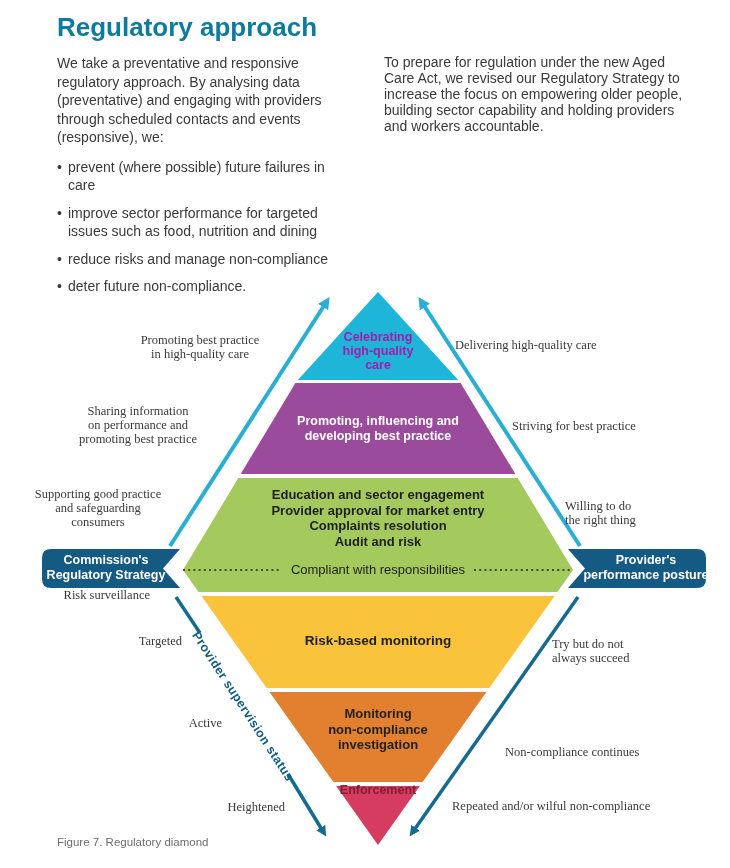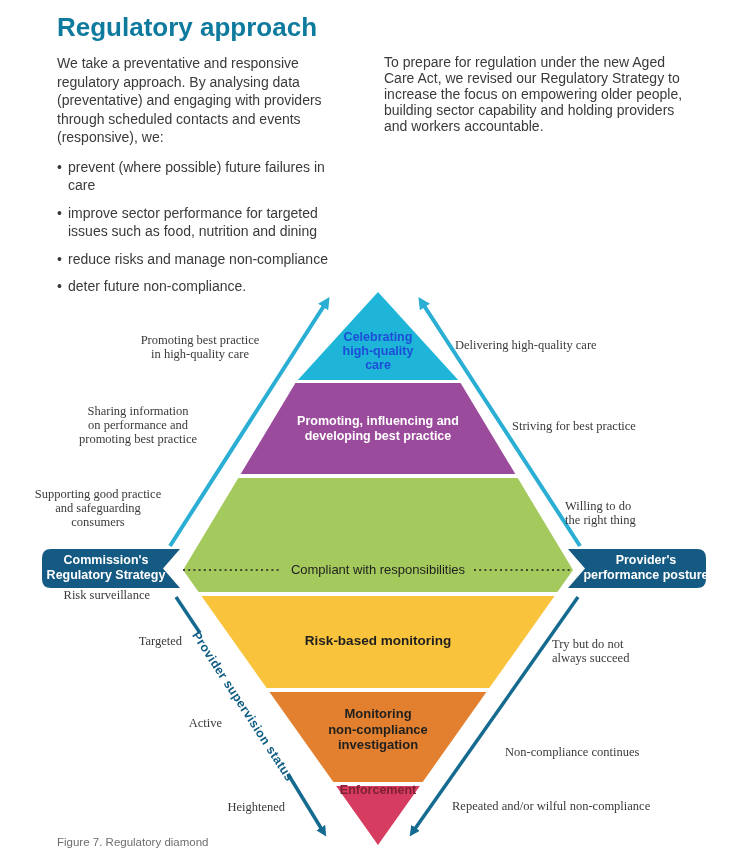--- a/index.html
+++ b/index.html
@@ -96,25 +96,29 @@
       <rect x="160" y="786" width="440" height="60" fill="#d63c60"></rect>
     </g>
 
     <line x1="183" y1="570" x2="281" y2="570" stroke="#1f1f1f" stroke-width="1.6" stroke-dasharray="2 3.2"></line>
     <line x1="474" y1="570" x2="572" y2="570" stroke="#1f1f1f" stroke-width="1.6" stroke-dasharray="2 3.2"></line>
 
     <path d="M180,549 L163,568.5 L180,588 L51,588 Q42,588 42,579 L42,558 Q42,549 51,549 Z" fill="#155a82"></path>
     <path d="M568,549 L585,568.5 L568,588 L697,588 Q706,588 706,579 L706,558 Q706,549 697,549 Z" fill="#155a82"></path>
   </svg>
 
-  <div class="overlay bl bl-celebrating" style="color: #1d4ed8;">Celebrating
+  <div class="overlay bl bl-celebrating" style="color: #a21caf;">Celebrating
 high-quality
 care</div>
   <div class="overlay bl bl-promoting" style="color: rgb(255, 255, 255);">Promoting, influencing and
 developing best practice</div>
+  <div class="overlay bl bl-education" style="color: rgb(31, 31, 31);">Education and sector engagement
+Provider approval for market entry
+Complaints resolution
+Audit and risk</div>
   <div class="overlay bl bl-compliance" style="color: rgb(31, 31, 31);">Compliant with responsibilities</div>
   <div class="overlay bl bl-risk" style="color: rgb(31, 31, 31);">Risk-based monitoring</div>
   <div class="overlay bl bl-monitoring" style="color: rgb(31, 31, 31);">Monitoring
 non-compliance
 investigation</div>
   <div class="overlay bl bl-enforcement" style="color: rgb(126, 33, 51);">Enforcement</div>
 
   <div class="overlay pill-label pl-left" style="color: rgb(255, 255, 255);">Commission's
 Regulatory Strategy</div>
   <div class="overlay pill-label pl-right" style="color: rgb(255, 255, 255);">Provider's

